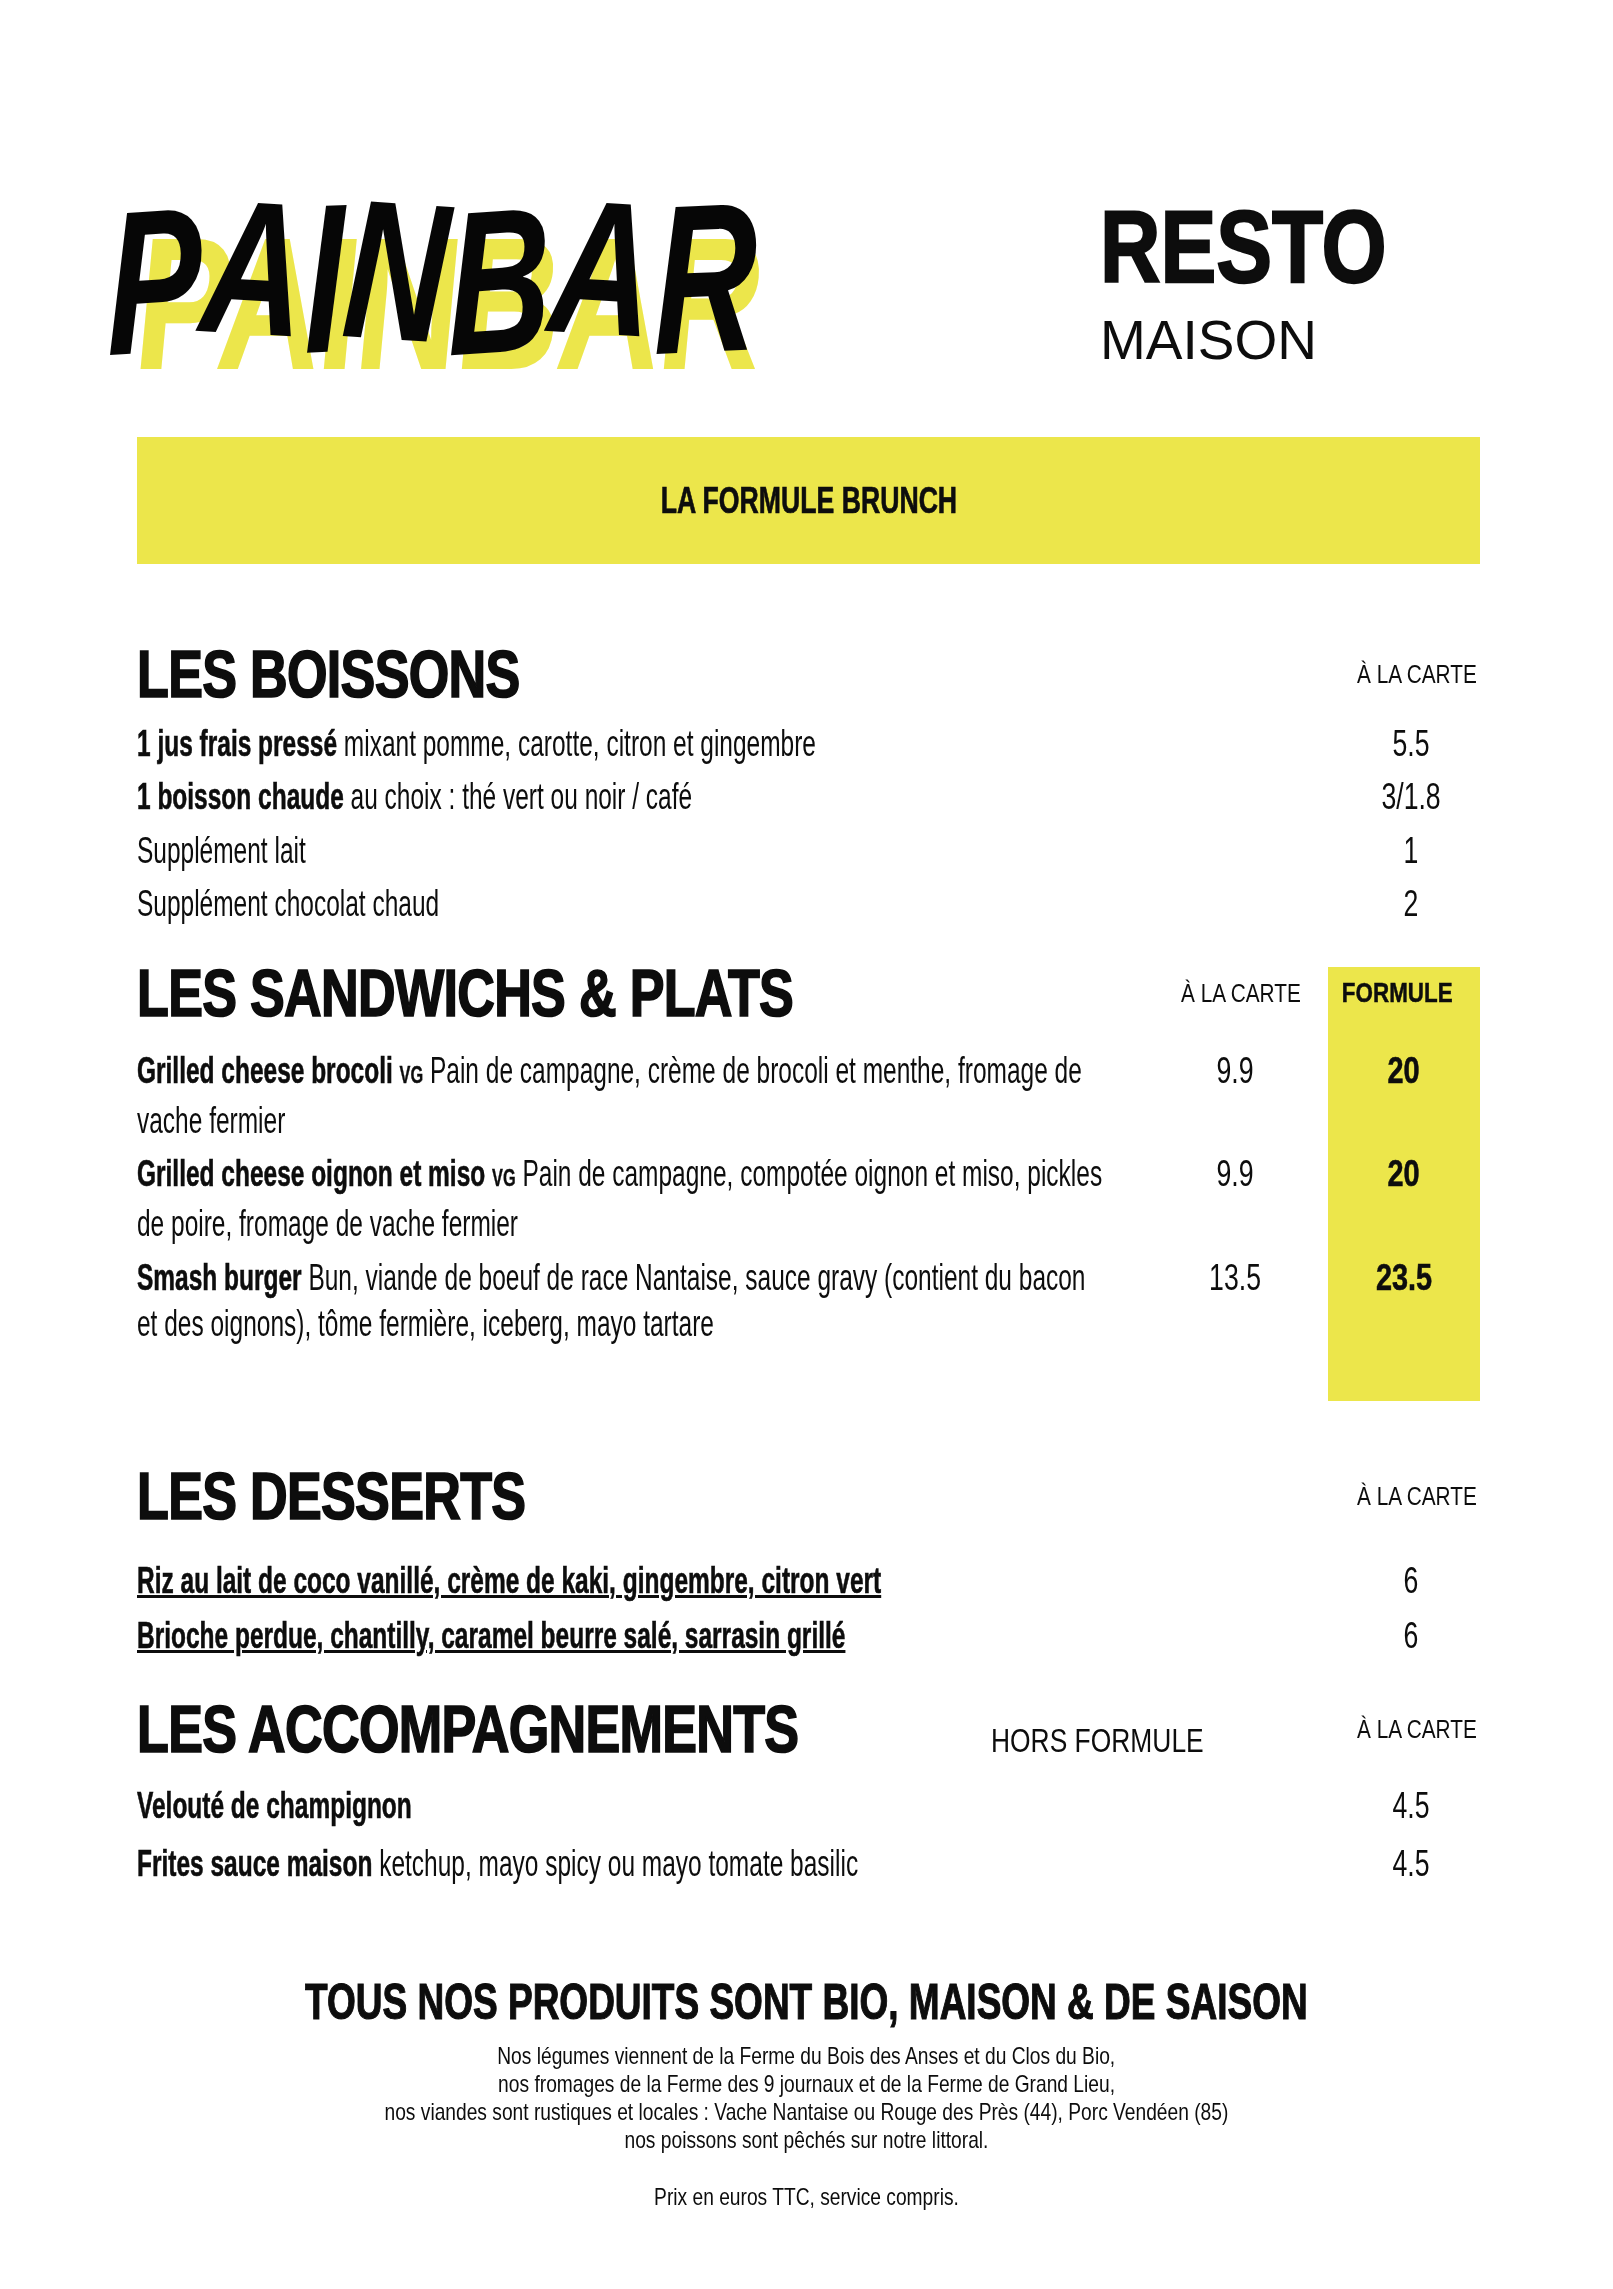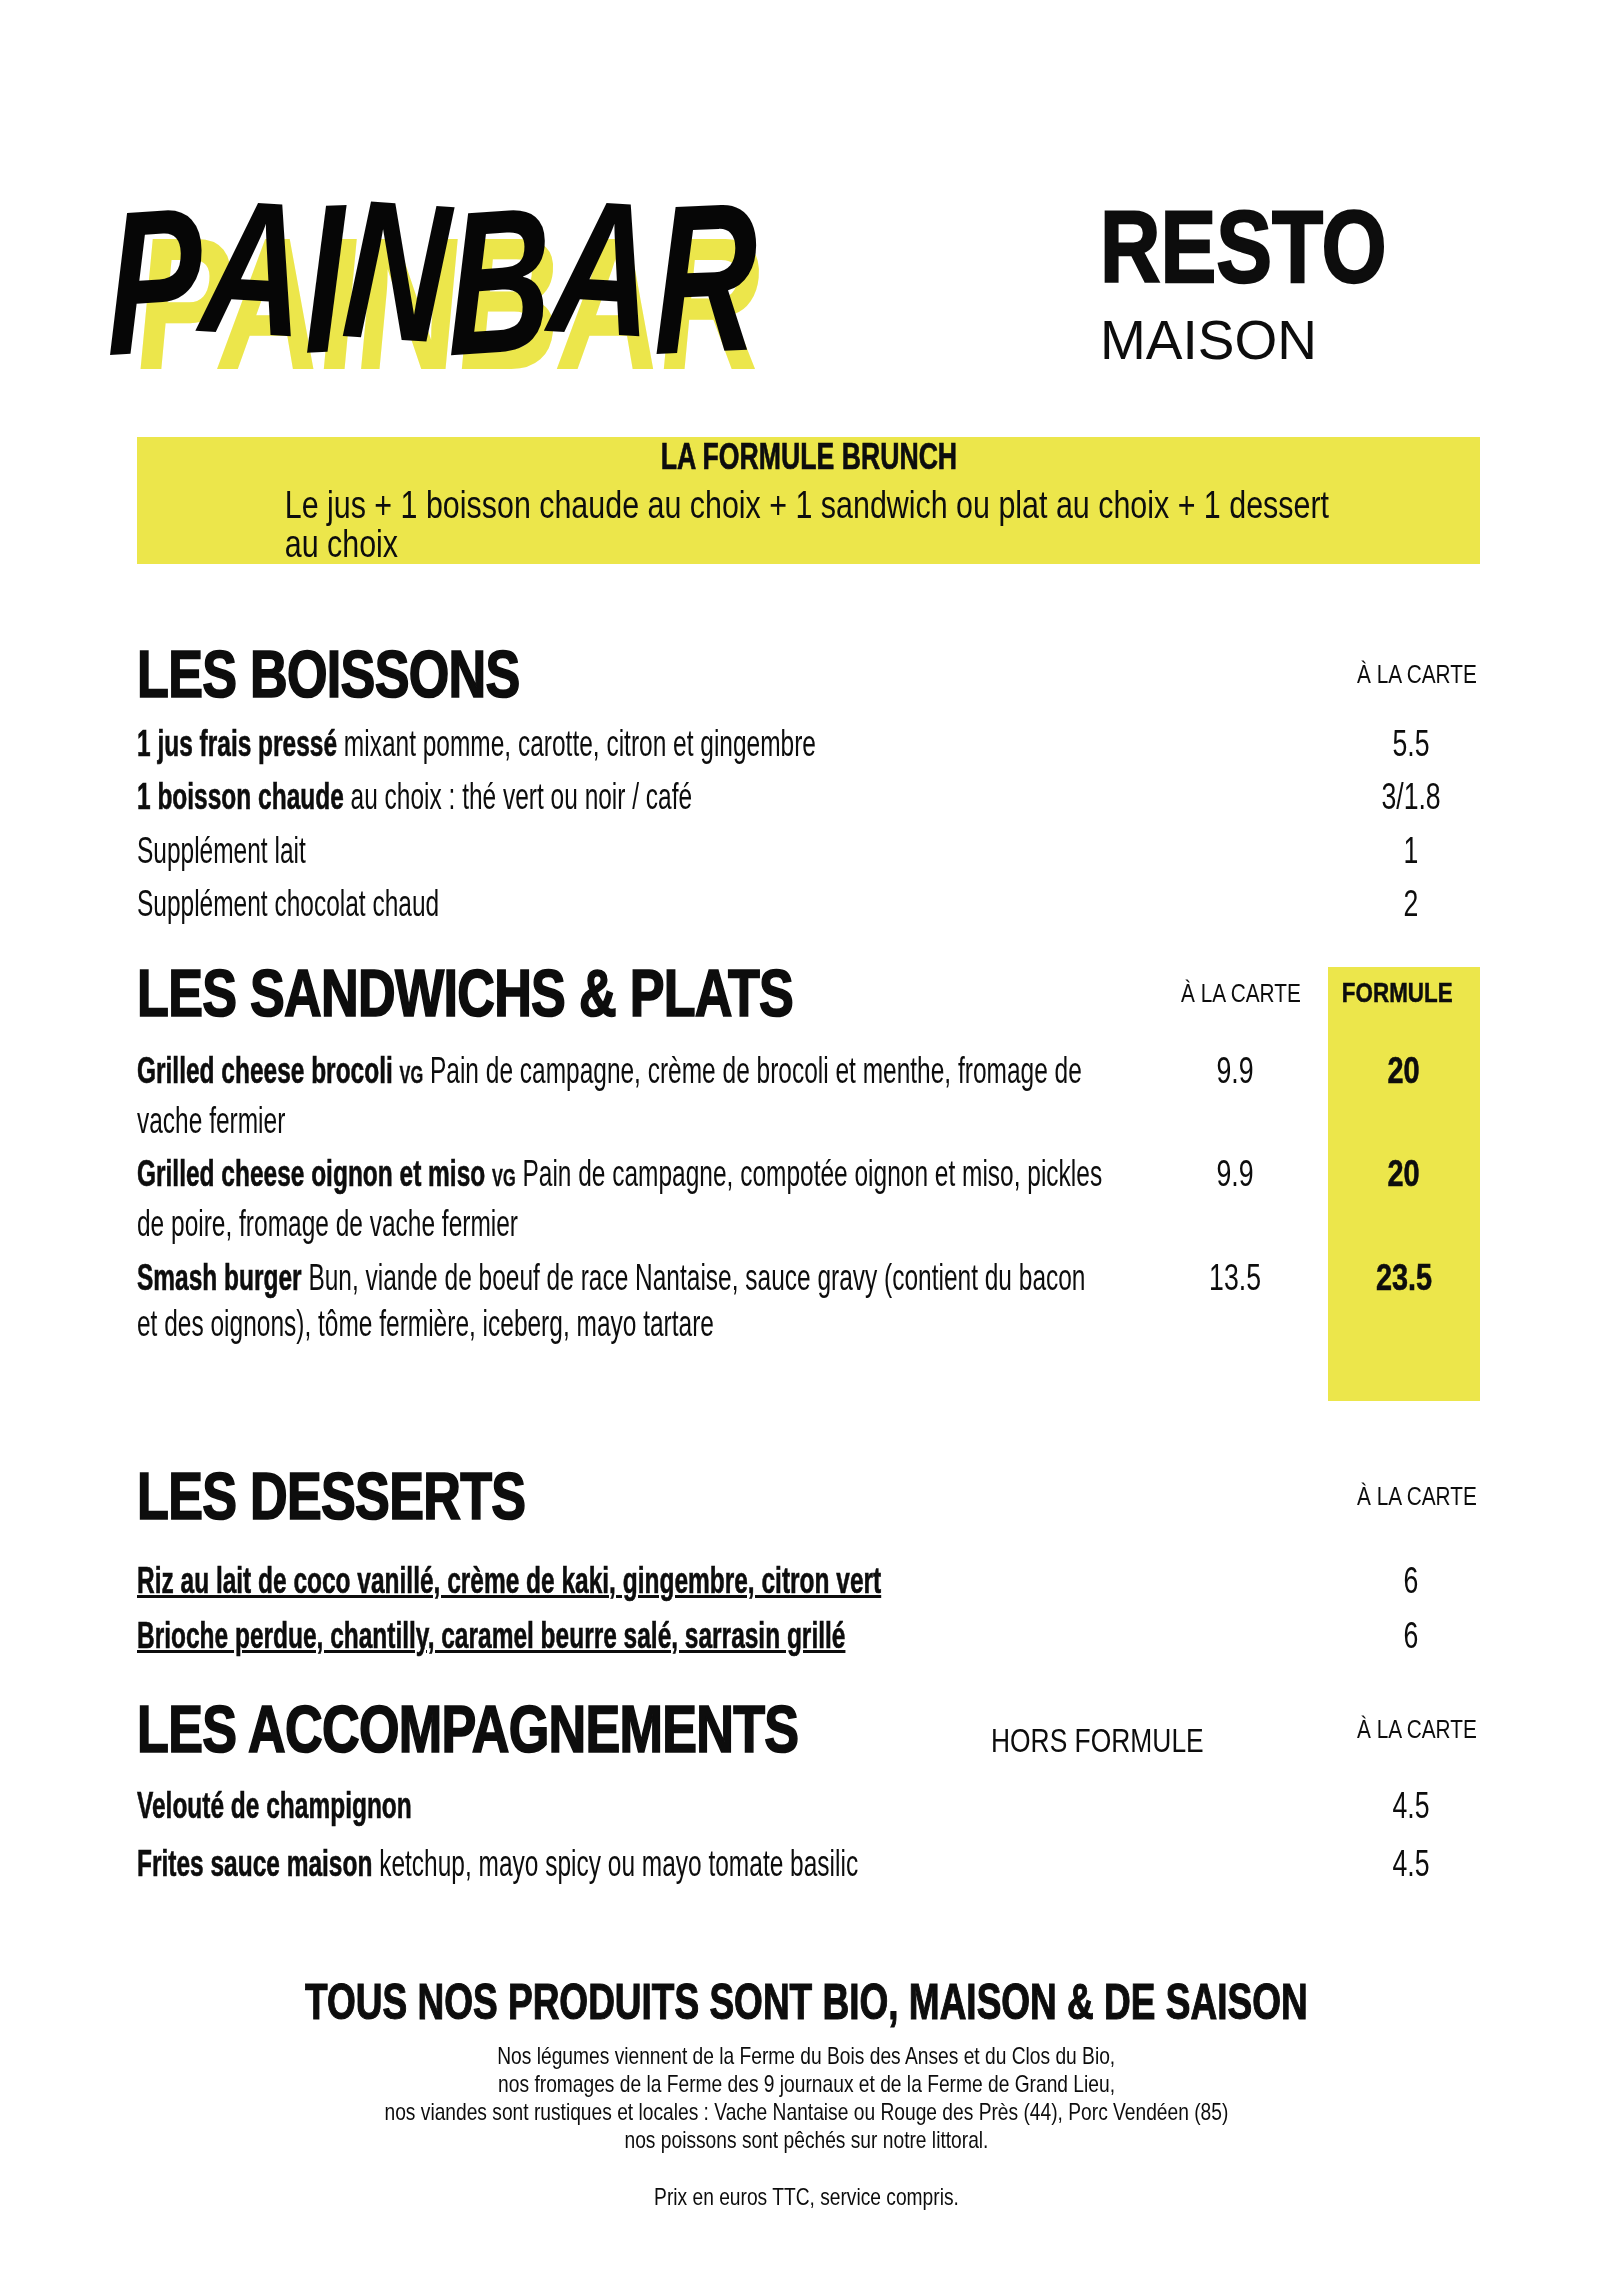--- a/index.html
+++ b/index.html
@@ -102,21 +102,20 @@
     <span class="logo-front"><span class="lt">P</span><span class="lt">A</span><span class="lt">I</span><span class="lt">N</span><span class="lt">B</span><span class="lt">A</span><span class="lt">R</span></span>
   </div>
 
   <div class="brand">
     <div class="brand-resto"><span class="shl">RESTO</span></div>
     <div class="brand-brunch"><span>MAISON</span></div>
   </div>
 
   <div class="banner">
     <div class="banner-title"><span class="shc">LA FORMULE BRUNCH</span></div>
-    <div class="banner-sub"><span class="shc">Le jus + 1 boisson chaude au choix + 1 sandwich ou plat au choix + 1 dessert au choix</span></div>
   </div>
 
   <div class="section sec-boissons">
     <div class="head-row">
       <div class="h2wrap"><span class="h2t shl">LES BOISSONS</span></div>
       <div class="carte-col carte-label"><span class="shc">À LA CARTE</span></div>
     </div>
     <div class="items">
       <div class="item-row">
         <div class="itext">

